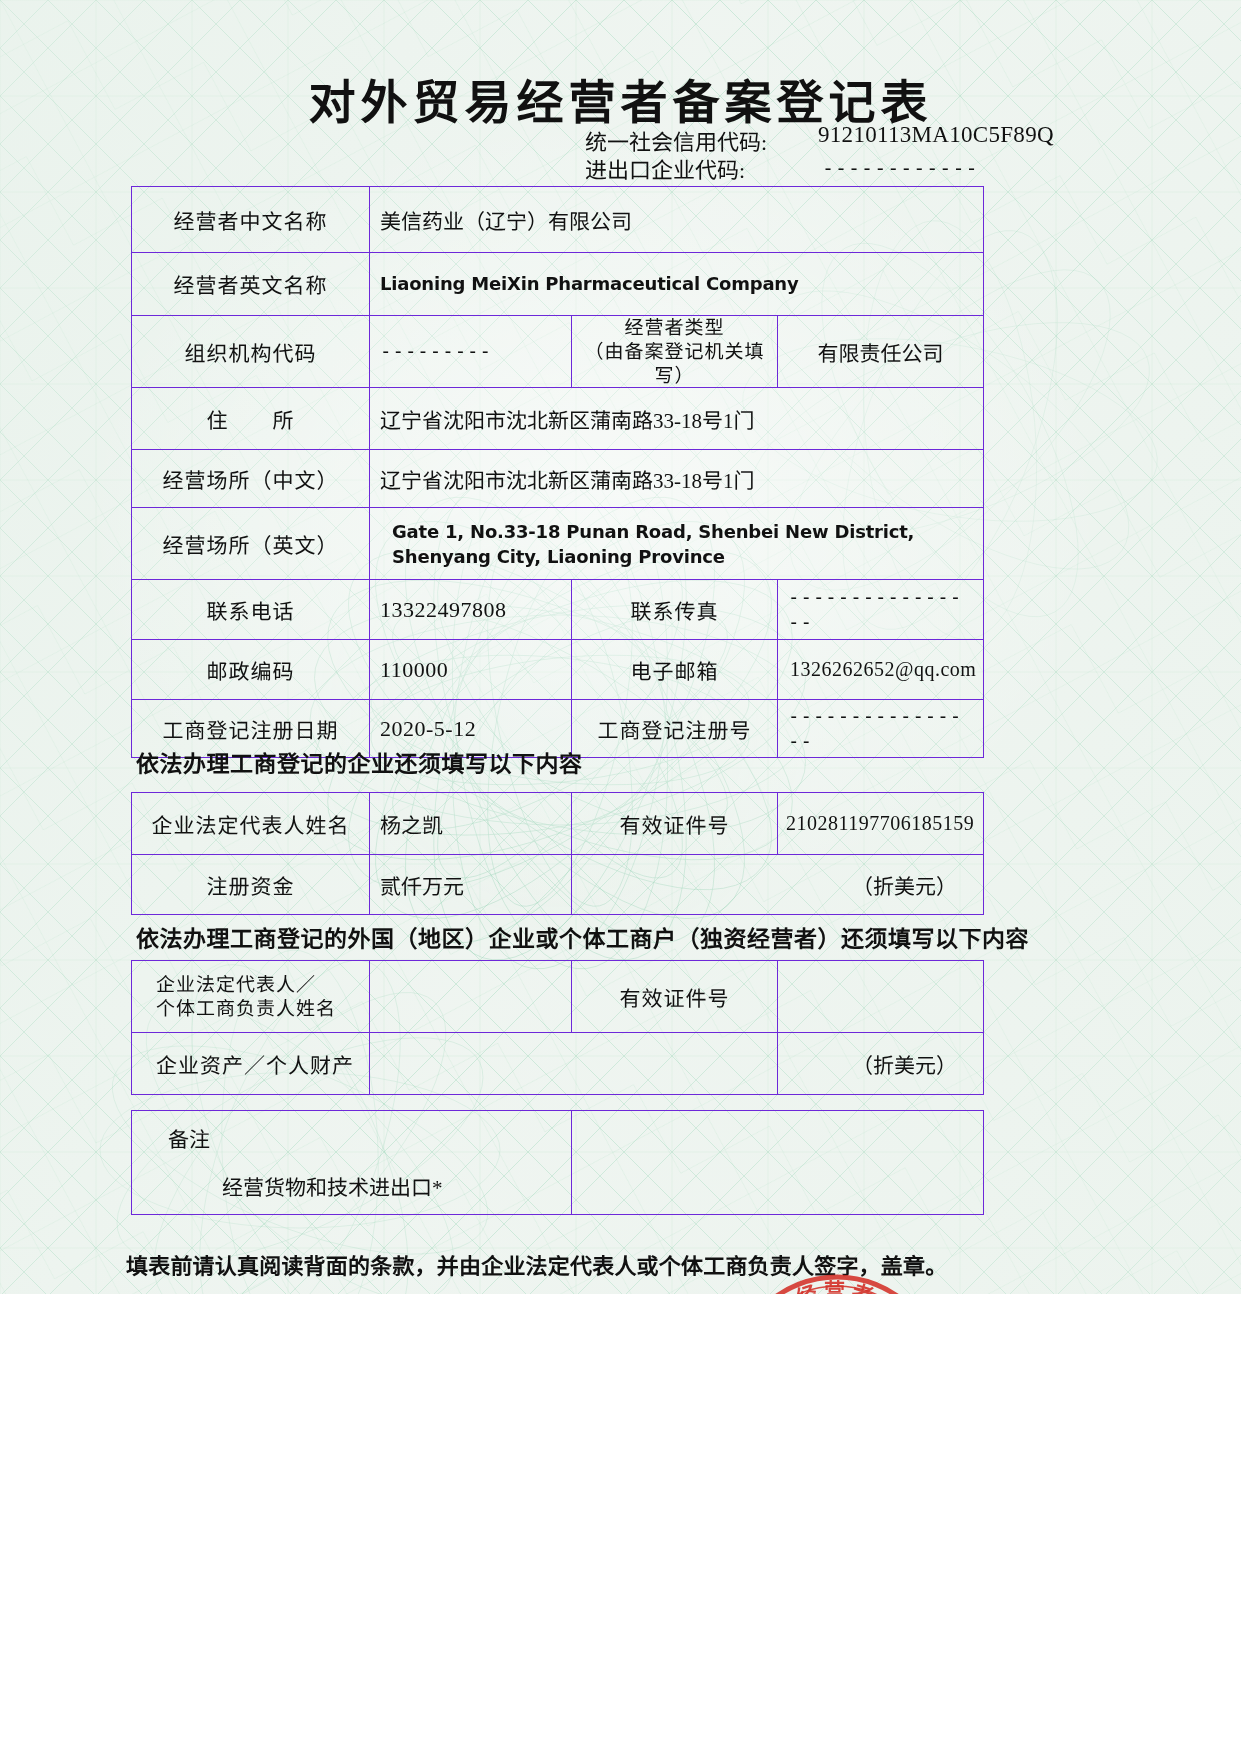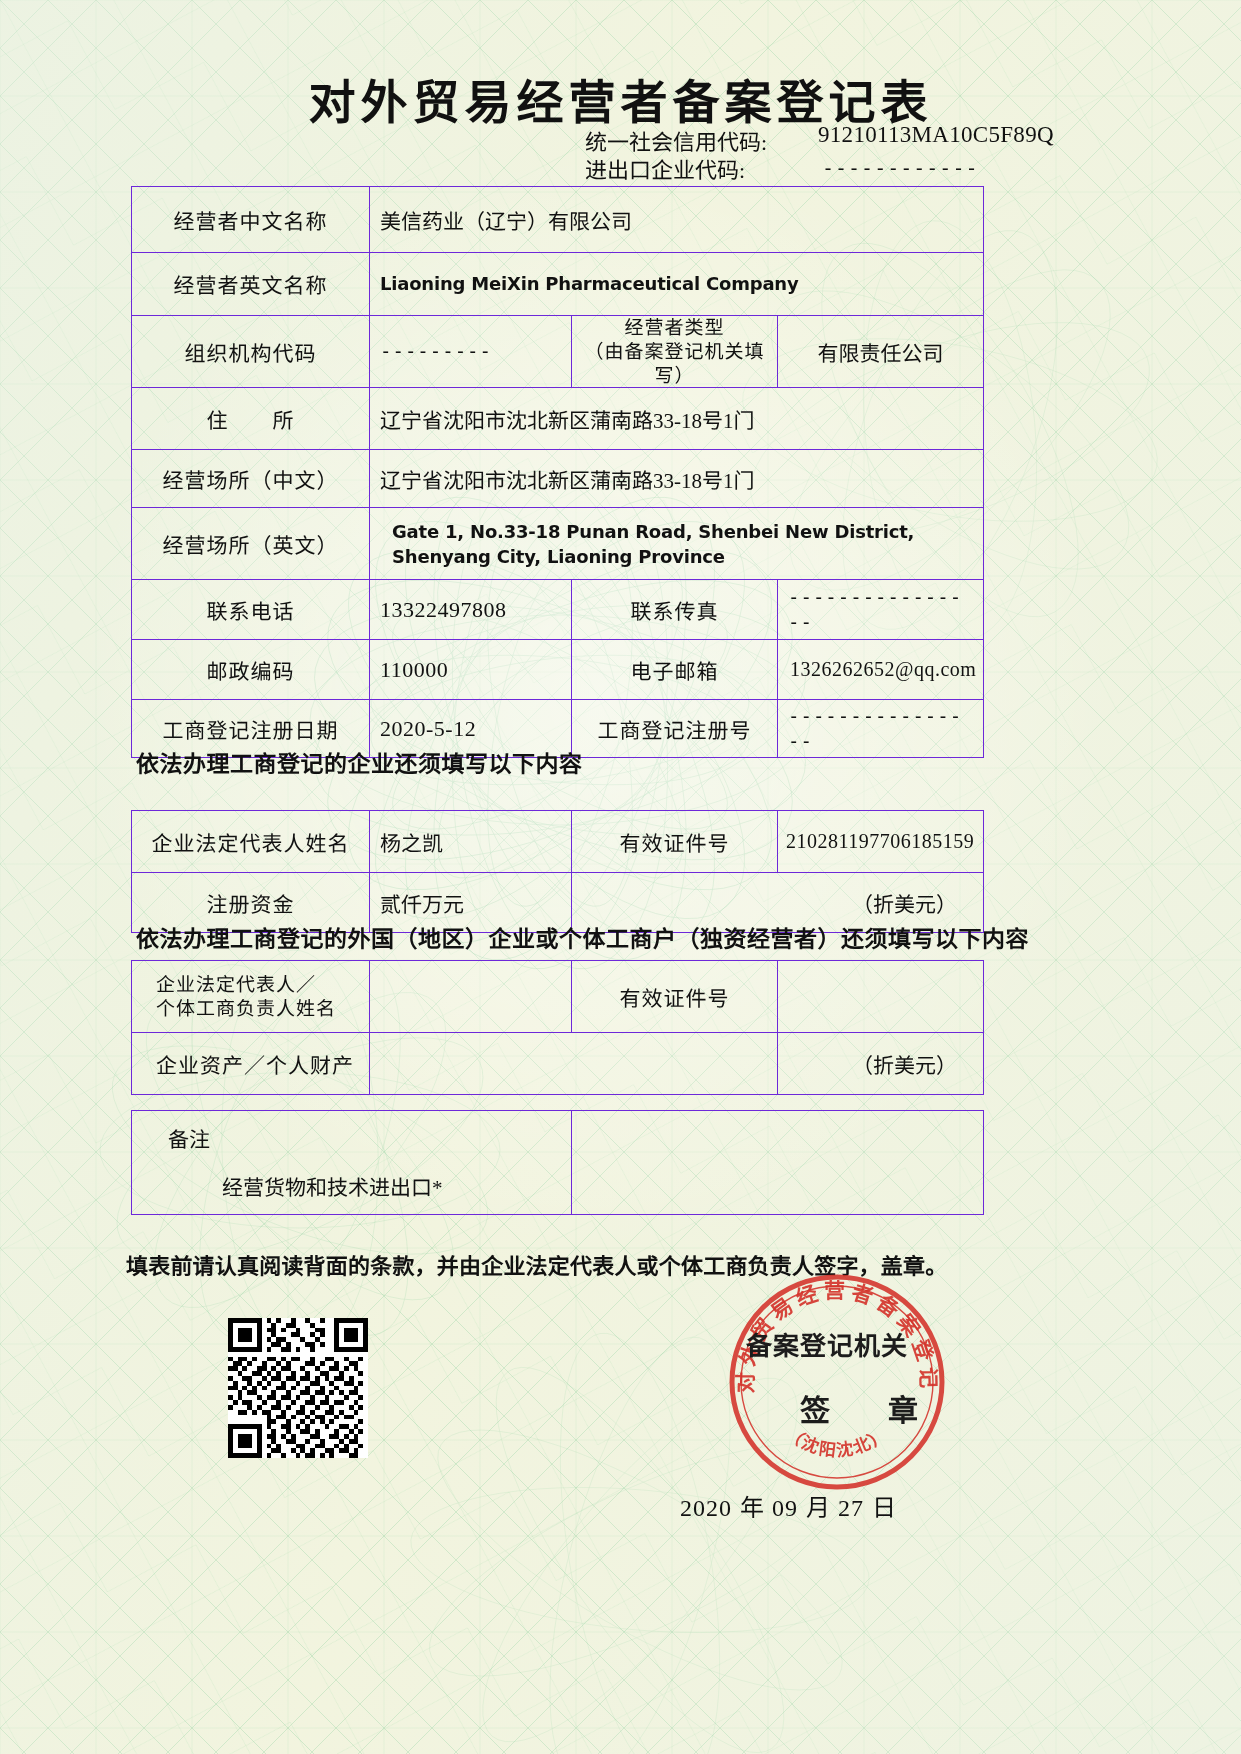--- a/index.html
+++ b/index.html
@@ -6,22 +6,22 @@
     margin: 0;
     padding: 0;
     background: #ffffff;
   }
   body {
     font-family: "Liberation Serif", "DejaVu Serif", serif;
   }
   .page {
     position: relative;
     width: 1241px;
-    height: 1754px;
-    background: #fde047;
+    height: 1294px;
+    background: #e5e5e5;
     overflow: hidden;
   }
   
   .guilloche {
     position: absolute;
     inset: 0;
     z-index: 0;
     pointer-events: none;
     opacity: .85;
   }
@@ -390,21 +390,21 @@
           <td class="lbl">工商登记注册号</td>
           <td class="val">
             <span class="dashline">----------------</span>
           </td>
         </tr>
       </tbody>
     </table>
 
     <div class="section-head" style="top:745px">依法办理工商登记的企业还须填写以下内容</div>
 
-    <table class="form" style="top:810px;">
+    <table class="form" style="top:792px;">
       <colgroup>
         <col style="width:238px">
           <col style="width:202px">
           <col style="width:206px">
           <col style="width:206px">
       </colgroup>
       <tbody>
         <tr style="height:62px">
           <td class="lbl">企业法定代表人姓名</td>
           <td class="val">杨之凯</td>

